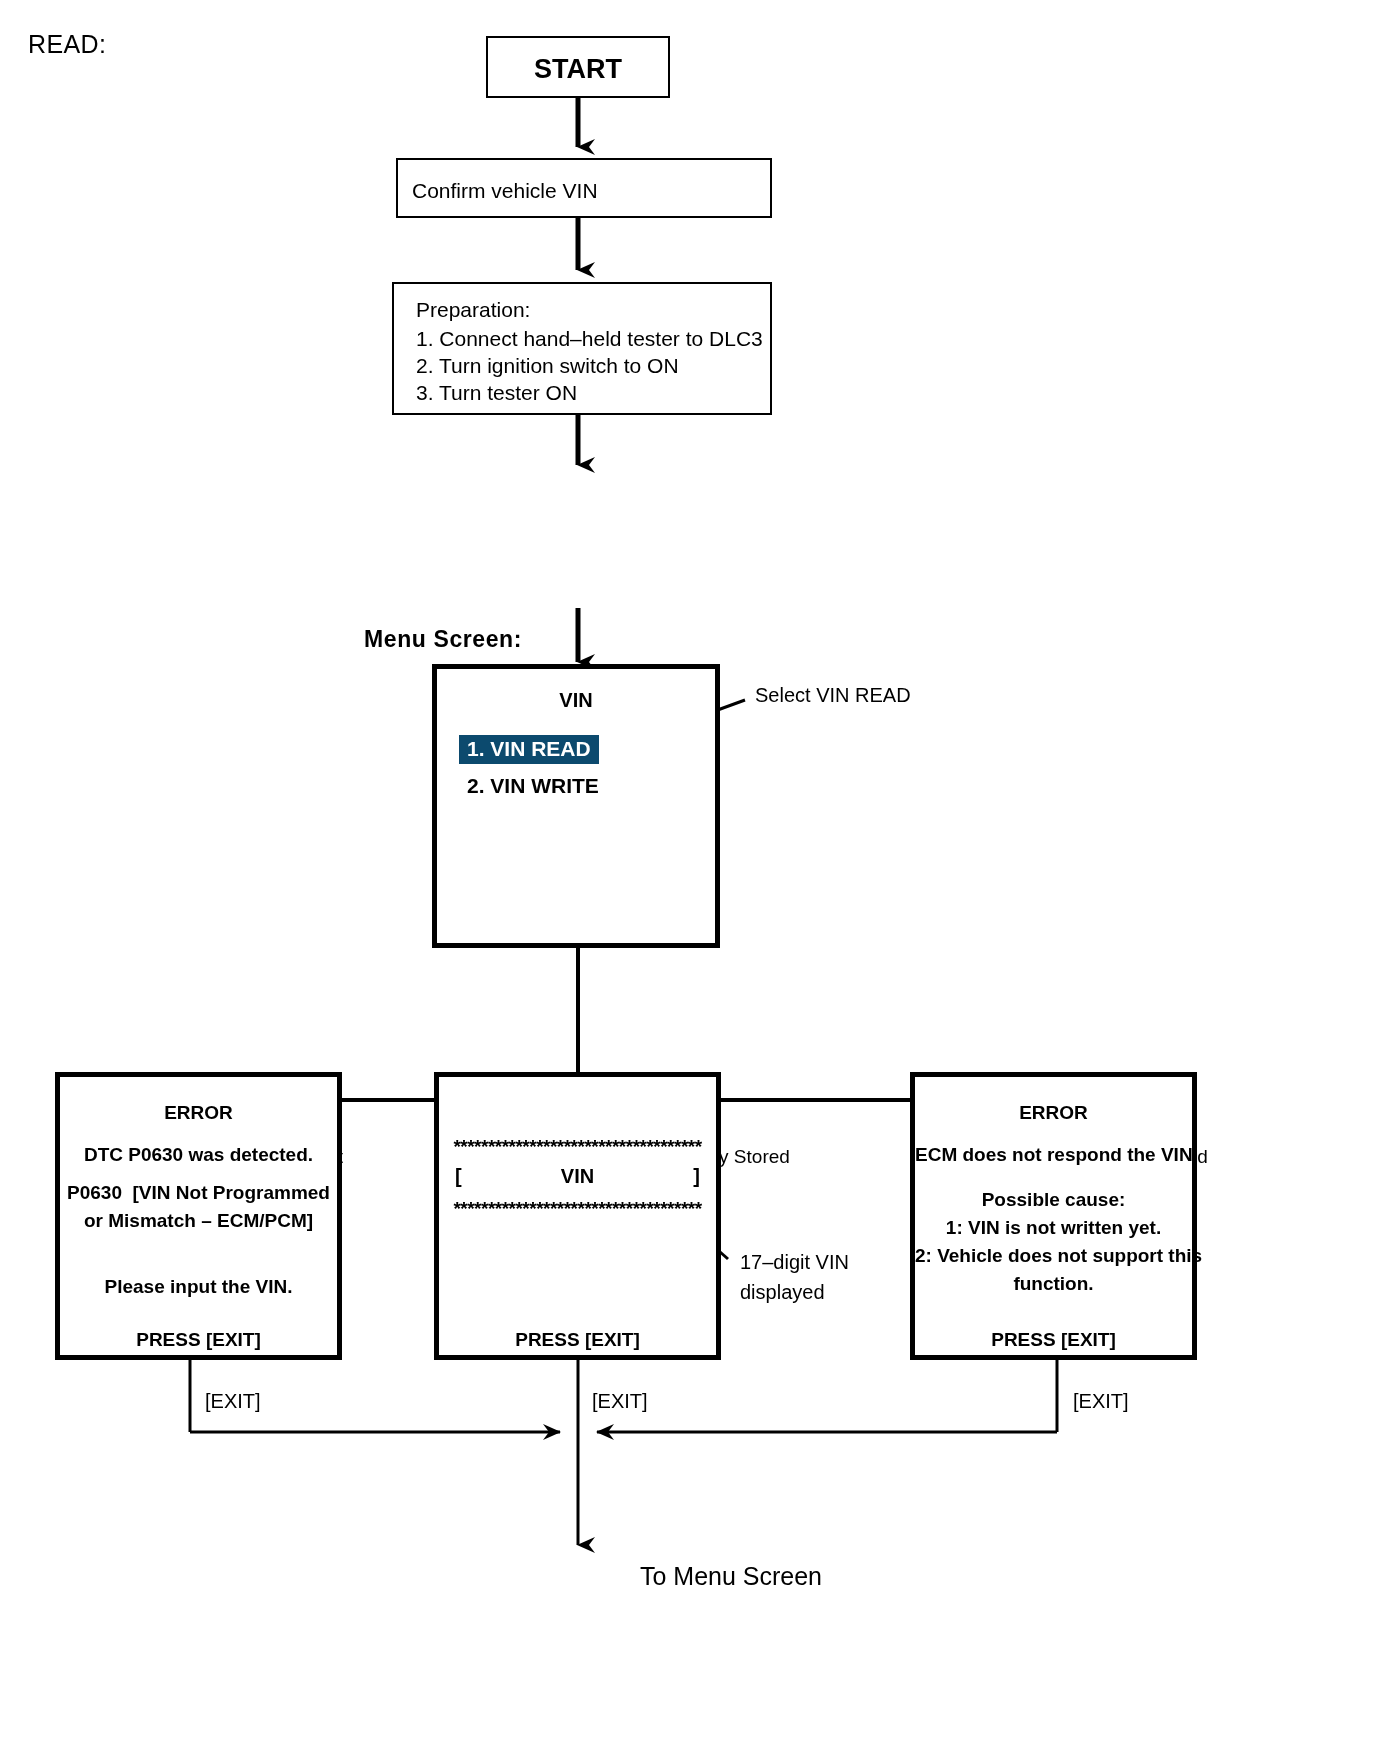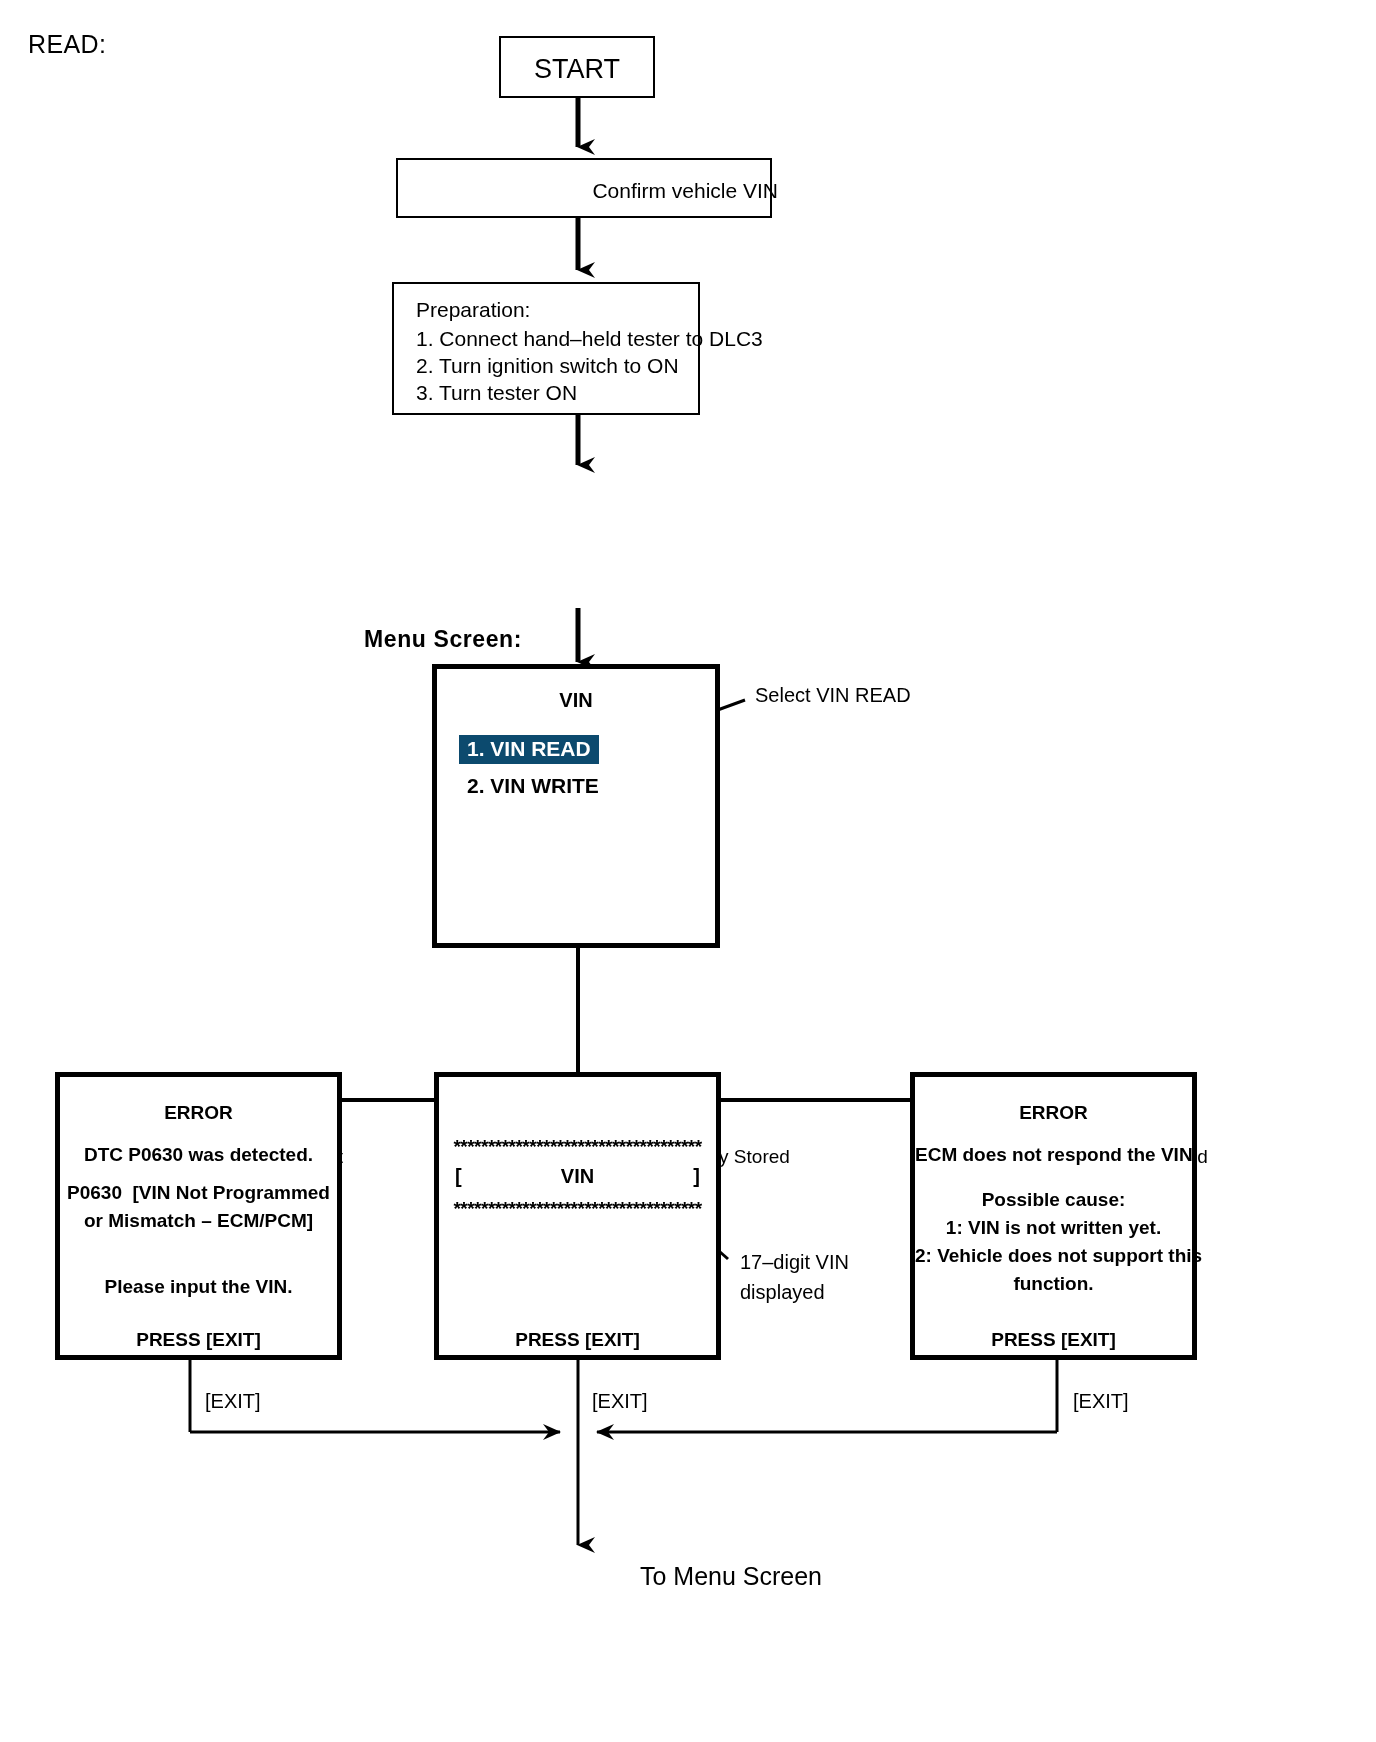--- a/index.html
+++ b/index.html
@@ -168,29 +168,29 @@
     <line x1="578" y1="1360" x2="578" y2="1432" stroke="#000" stroke-width="3"></line>
 
     <line x1="1057" y1="1360" x2="1057" y2="1432" stroke="#000" stroke-width="3"></line>
     <line x1="1057" y1="1432" x2="597" y2="1432" stroke="#000" stroke-width="3" marker-end="url(#arrowRightIn)"></line>
 
     <line x1="578" y1="1432" x2="578" y2="1545" stroke="#000" stroke-width="3" marker-end="url(#arrowDown)"></line>
   </svg>
 
   <div class="lbl read-title" style="left:28px; top:28px;">READ:</div>
 
-  <div class="box" style="left:499px; top:36px; width:156px; height:62px;">
+  <div class="box" style="left:486px; top:36px; width:184px; height:62px;font-weight:bold;">
     <div class="lbl start-text" style="left:0; top:14px;">START</div>
   </div>
 
   <div class="box" style="left:396px; top:158px; width:376px; height:60px;">
-    <div class="lbl plain" style="left:8px; top:17px; width:100%; text-align:right;">Confirm vehicle VIN</div>
-  </div>
-
-  <div class="box" style="left:392px; top:282px; width:308px; height:133px;">
+    <div class="lbl plain" style="left:0; top:17px; width:100%; text-align:left;padding-left:14px;">Confirm vehicle VIN</div>
+  </div>
+
+  <div class="box" style="left:392px; top:282px; width:380px; height:133px;">
     <div class="lbl plain" style="left:22px; top:12px;">Preparation:</div>
     <div class="lbl plain" style="left:22px; top:41px;">1. Connect hand–held tester to DLC3</div>
     <div class="lbl plain" style="left:22px; top:68px;">2. Turn ignition switch to ON</div>
     <div class="lbl plain" style="left:22px; top:95px;">3. Turn tester ON</div>
   </div>
 
 
   <div class="lbl menu-screen-title" style="left:364px; top:624px;">Menu Screen:</div>
 
   <div class="box thick" style="left:432px; top:664px; width:288px; height:284px;">

